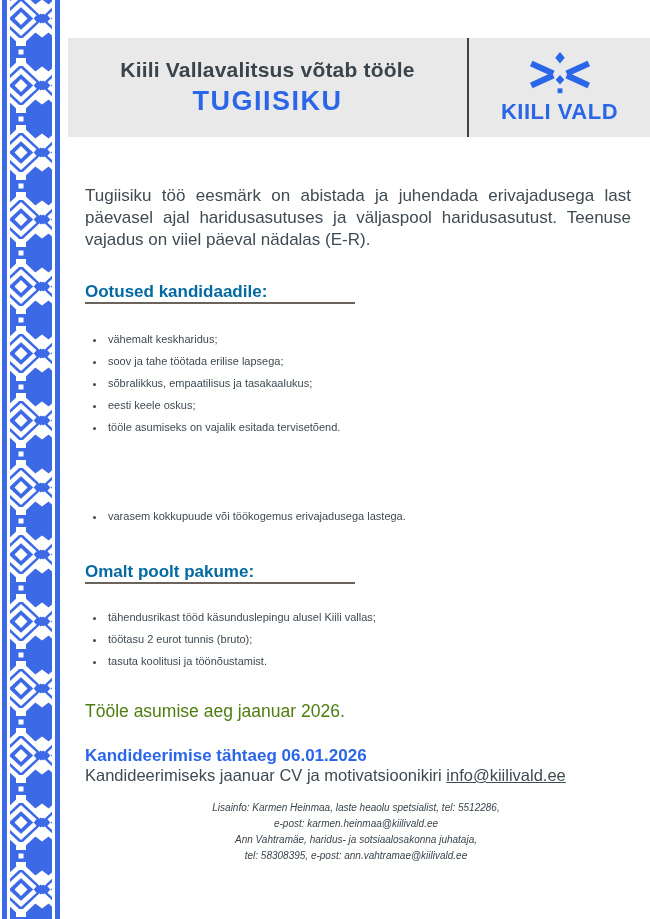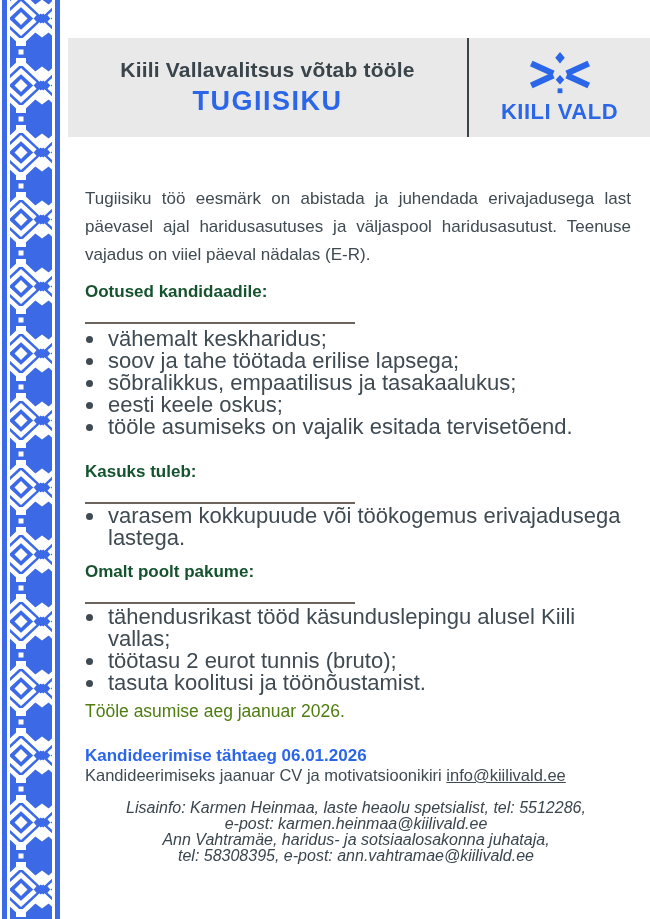--- a/index.html
+++ b/index.html
@@ -51,35 +51,35 @@
     align-items: center; justify-content: center;
   }
   .logo-icon { width: 64px; height: 46px; }
   .logo-text {
     font-size: 22px; font-weight: 800; color: #2b66e8;
     letter-spacing: 0.5px; margin-top: 2px;
   }
   
   .intro {
     position: absolute; left: 85px; top: 185px; width: 546px;
-    font-size: 17px; line-height: 28px; text-align: justify;
+    font-size: 17px; line-height: 22px; text-align: justify;
     color: #3f4a52;
   }
   .sec-heading {
     position: absolute; left: 85px; width: 270px;
-    font-size: 17px; font-weight: 700; color: #14532d;
+    font-size: 17px; font-weight: 700; color: #0369a1;
     border-bottom: 2px solid #6b635c;
-    padding-bottom: 20px;
+    padding-bottom: 0;
   }
   .sec-h1 { top: 282px; }
   .sec-h2 { top: 462px; }
   .sec-h3 { top: 562px; }
   .bullets {
     position: absolute; left: 85px; width: 546px;
-    font-size: 22px; line-height: 22px; color: #3f4a52;
+    font-size: 11px; line-height: 22px; color: #3f4a52;
     list-style: disc; padding-left: 21px;
   }
   .ul1 { top: 328px; }
   .ul2 { top: 505px; }
   .ul3 { top: 606px; }
   .bullets li { padding-left: 2px; }
   .start-date {
     position: absolute; left: 85px; top: 701px; width: 546px;
     font-size: 17.5px; color: #4d7c0f;
   }
@@ -90,21 +90,21 @@
   .apply-line {
     position: absolute; left: 85px; top: 766px; width: 546px;
     font-size: 16.5px; color: #3f4a52;
   }
   .apply-line a {
     color: #3f4a52; text-decoration: underline;
   }
   .contact {
     position: absolute; left: 62px; top: 800px; width: 588px;
     text-align: center;
-    font-size: 16px; font-style: italic; line-height: 16px;
+    font-size: 10px; font-style: italic; line-height: 16px;
     color: #3a454d;
   }
 </style>
 </head>
 <body>
 
 <div class="page">
 
   <div class="folk-border">
     <svg width="62" height="919" viewBox="0 0 62 919" xmlns="http://www.w3.org/2000/svg">
@@ -164,21 +164,20 @@
 
   <h3 class="sec-heading sec-h1">Ootused kandidaadile:</h3>
   <ul class="bullets ul1">
     <li>vähemalt keskharidus;</li>
     <li>soov ja tahe töötada erilise lapsega;</li>
     <li>sõbralikkus, empaatilisus ja tasakaalukus;</li>
     <li>eesti keele oskus;</li>
     <li>tööle asumiseks on vajalik esitada tervisetõend.</li>
   </ul>
 
-  <h3 class="sec-heading sec-h2">Kasuks tuleb:</h3>
   <ul class="bullets ul2">
     <li>varasem kokkupuude või töökogemus erivajadusega lastega.</li>
   </ul>
 
   <h3 class="sec-heading sec-h3">Omalt poolt pakume:</h3>
   <ul class="bullets ul3">
     <li>tähendusrikast tööd käsunduslepingu alusel Kiili vallas;</li>
     <li>töötasu 2 eurot tunnis (bruto);</li>
     <li>tasuta koolitusi ja töönõustamist.</li>
   </ul>

